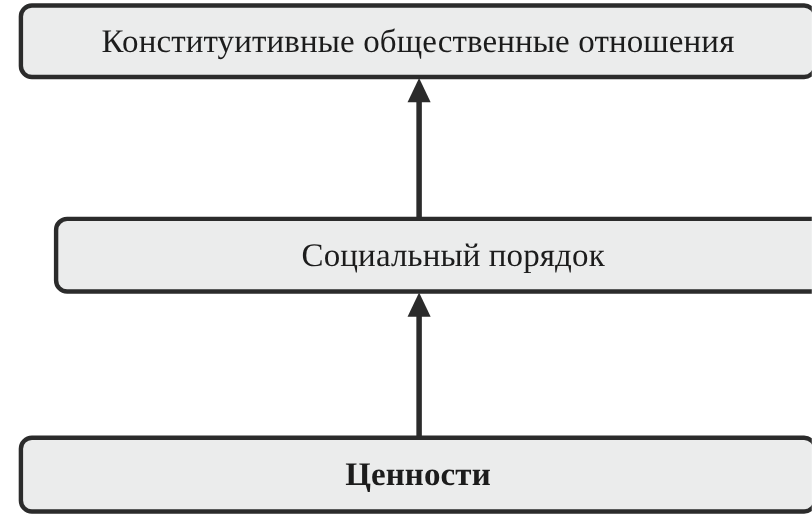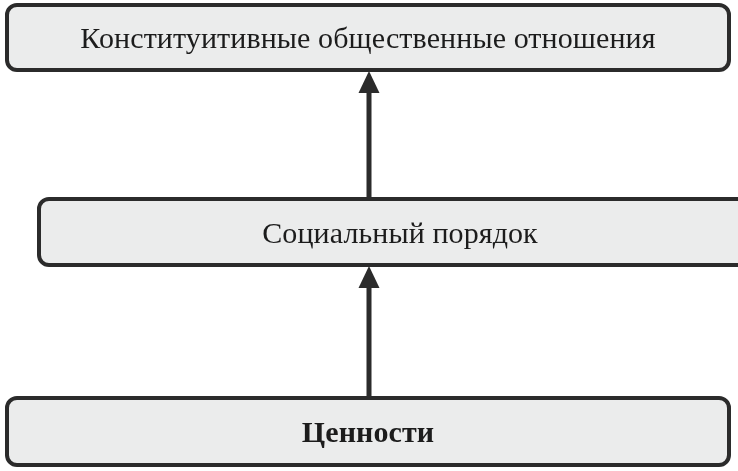--- a/index.html
+++ b/index.html
@@ -10,21 +10,21 @@
   body {
     width: 738px;
     height: 471px;
     position: relative;
     overflow: hidden;
     font-family: "Liberation Serif", "DejaVu Serif", serif;
   }
 
   .diagram {
     position: absolute;
-    left: 0;
+    left: 12px;
     top: 0;
     width: 618px;
     height: 471px;
   }
 
   .node {
     position: absolute;
     box-sizing: border-box;
     background: #ebecec;
     border: 4px solid #2b2b2b;

